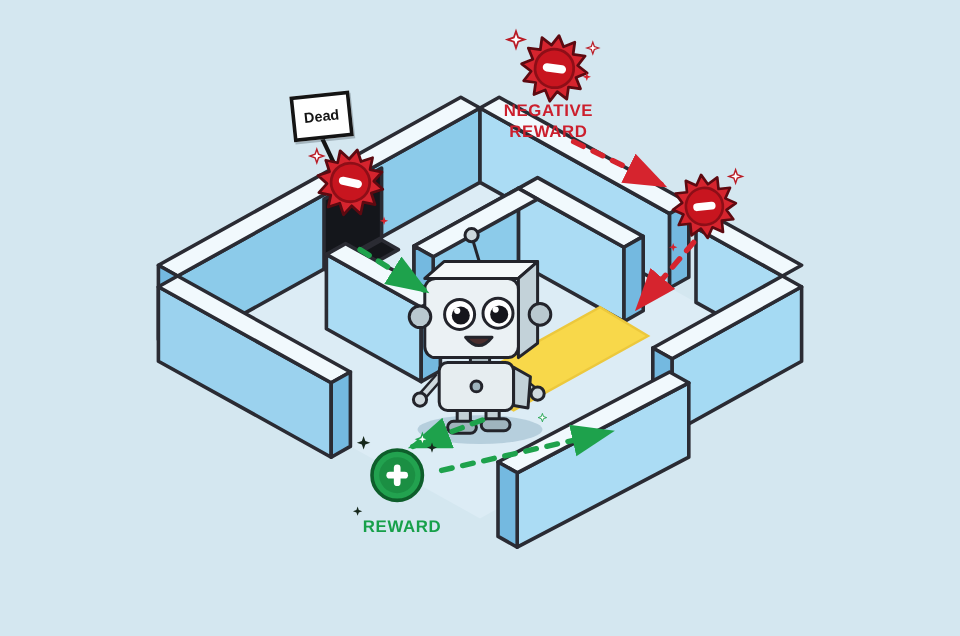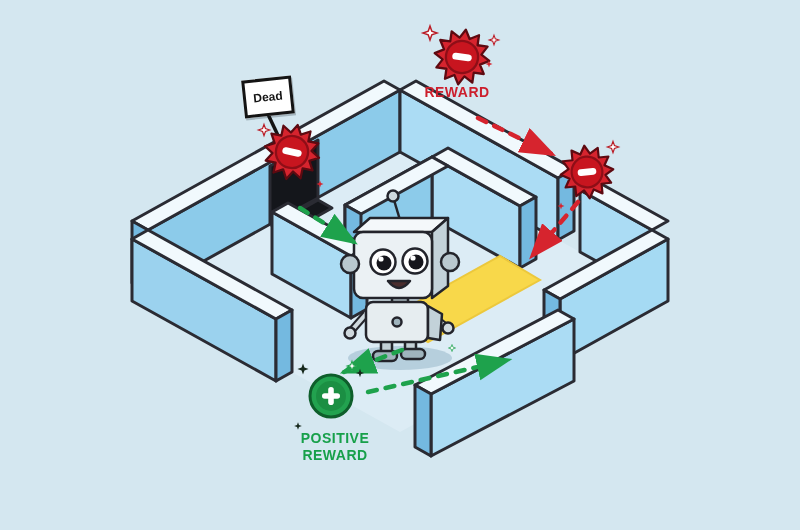--- a/index.html
+++ b/index.html
@@ -174,25 +174,25 @@
       <use href="#spark4" transform="translate(320,184) scale(0.5)" fill="#d6242e"></use>
       <use href="#spark4" transform="translate(303,369) scale(0.8)" fill="#16281c"></use>
       <use href="#spark4" transform="translate(360,373) scale(0.6)" fill="#16281c"></use>
       <use href="#spark4" transform="translate(298,426) scale(0.55)" fill="#16281c"></use>
       <use href="#spark4" transform="translate(352,366) scale(0.7)" fill="#ffffff" stroke="#1ea24c" stroke-width="1.5"></use>
       <use href="#spark4" transform="translate(452,348) scale(0.5)" fill="#ffffff" stroke="#1ea24c" stroke-width="1.5"></use>
     </g>
   </svg>
 
   <div class="label label-negative">
+    <div>NEGATIVE</div>
     <div>REWARD</div>
   </div>
 
   <div class="label label-positive">
-    <div>POSITIVE</div>
     <div>REWARD</div>
   </div>
 
   <div class="dead-sign">
     <span>Dead</span>
   </div>
 
 </div>
 
 </body></html>

